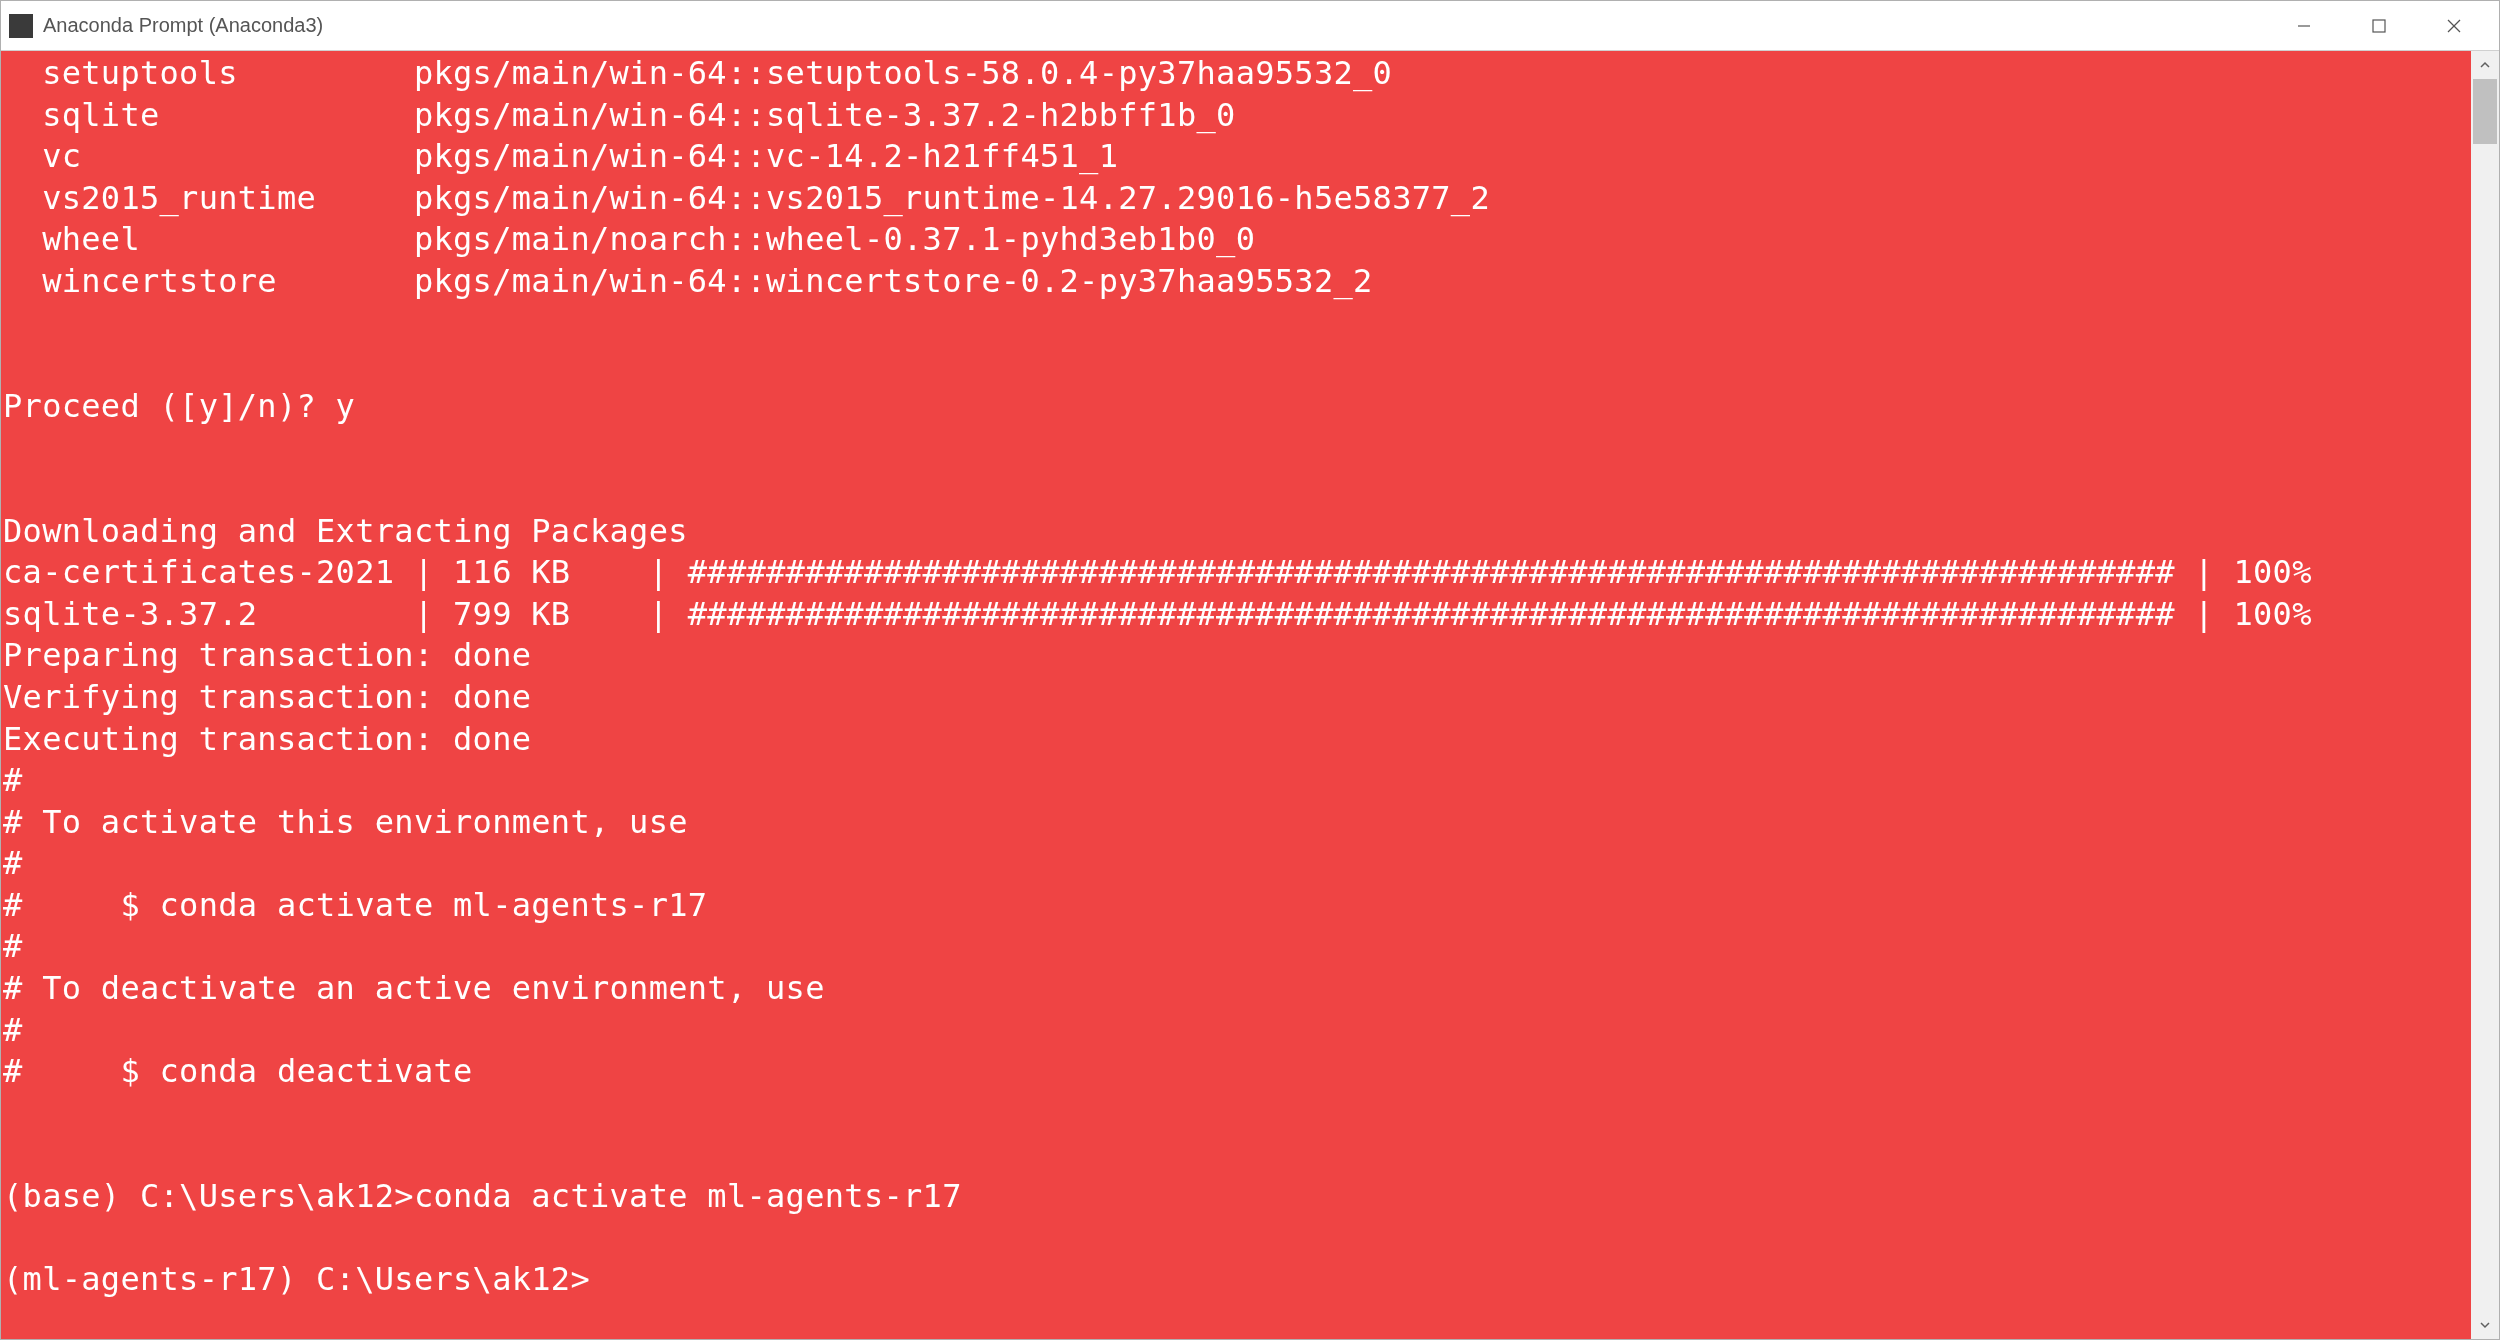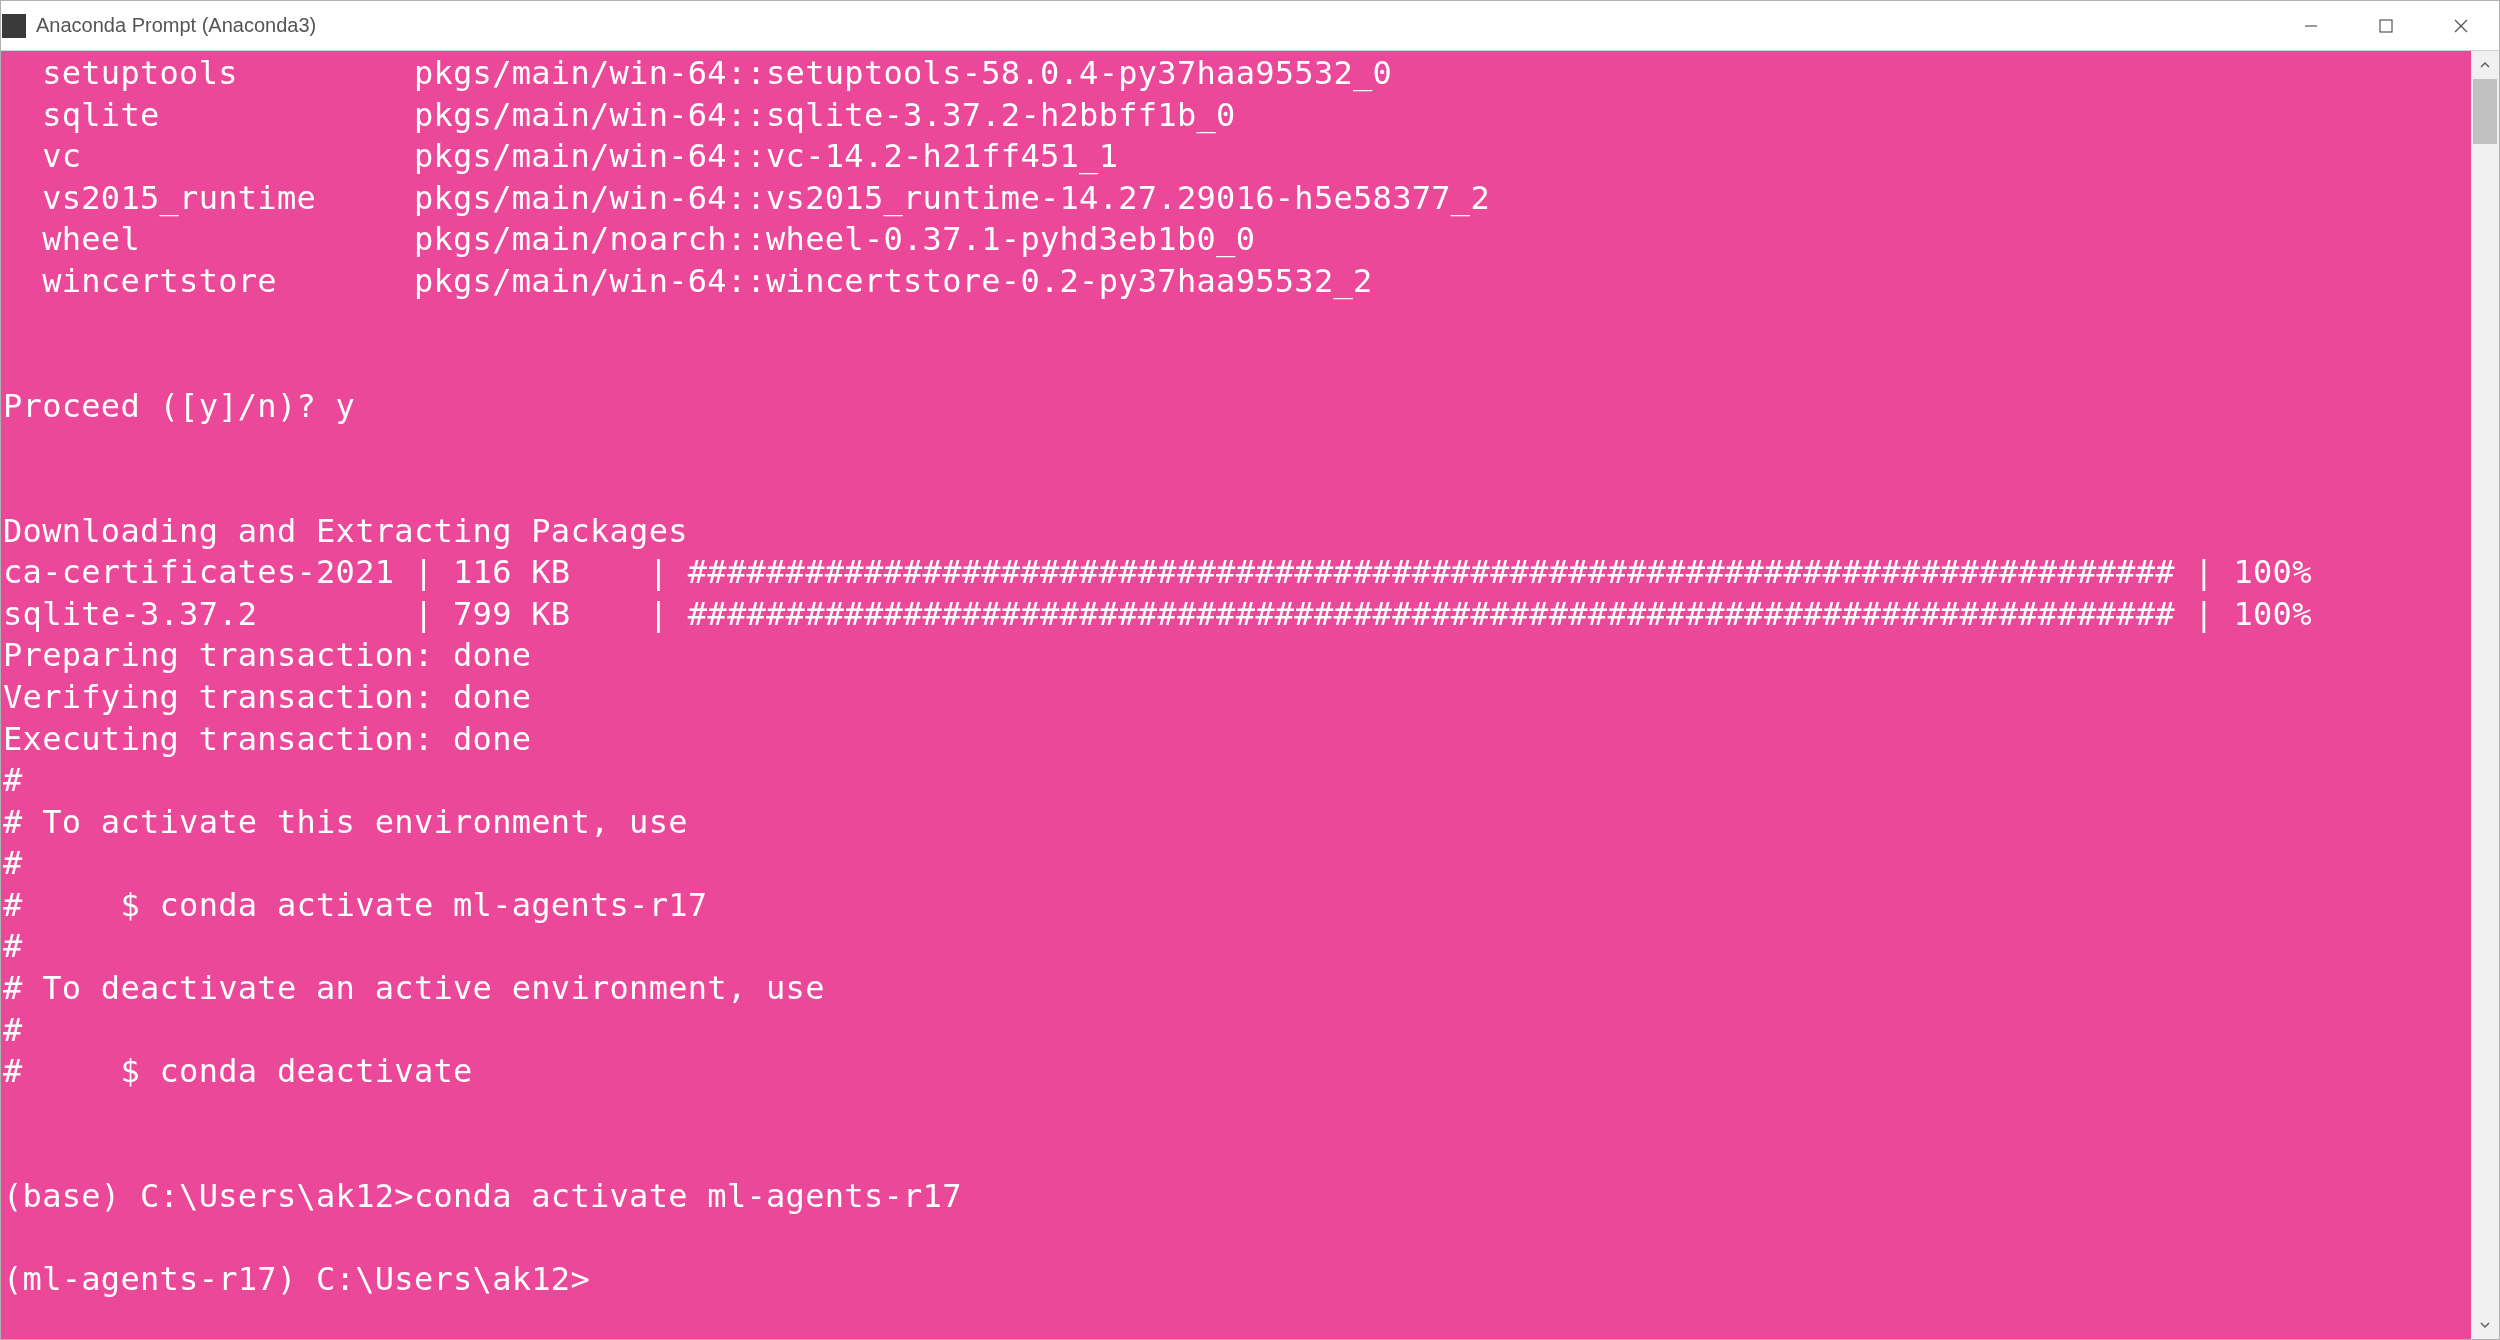--- a/index.html
+++ b/index.html
@@ -12,21 +12,21 @@
       display: flex;
       flex-direction: column;
       border: 1px solid #b0b0b0;
     }
 
     .titlebar {
       height: 50px;
       background: #ffffff;
       display: flex;
       align-items: center;
-      padding: 0 1px;
+      padding: 0 8px;
       font-family: 'Segoe UI', Tahoma, sans-serif;
       font-size: 20px;
       color: #555;
       border-bottom: 1px solid #d0d0d0;
     }
     .titlebar .app-icon {
       width: 24px;
       height: 24px;
       background: #3a3a3a;
       margin-right: 10px;
@@ -42,21 +42,21 @@
       align-items: center;
       justify-content: center;
       color: #666;
       font-size: 18px;
     }
     .win-btn svg { stroke: #555; stroke-width: 1.2; fill: none; }
 
     .terminal-wrap { flex: 1; display: flex; background: #000; position: relative; }
     .terminal {
       flex: 1;
-      background: #ec4899;
+      background: #ef4444;
       color: #ffffff;
       font-size: 32px;
       line-height: 1.3;
       white-space: pre;
       overflow: hidden;
       padding: 2px 0 0 2px;
       letter-spacing: 0.3px;
     }
     .scrollbar {
       width: 28px;

